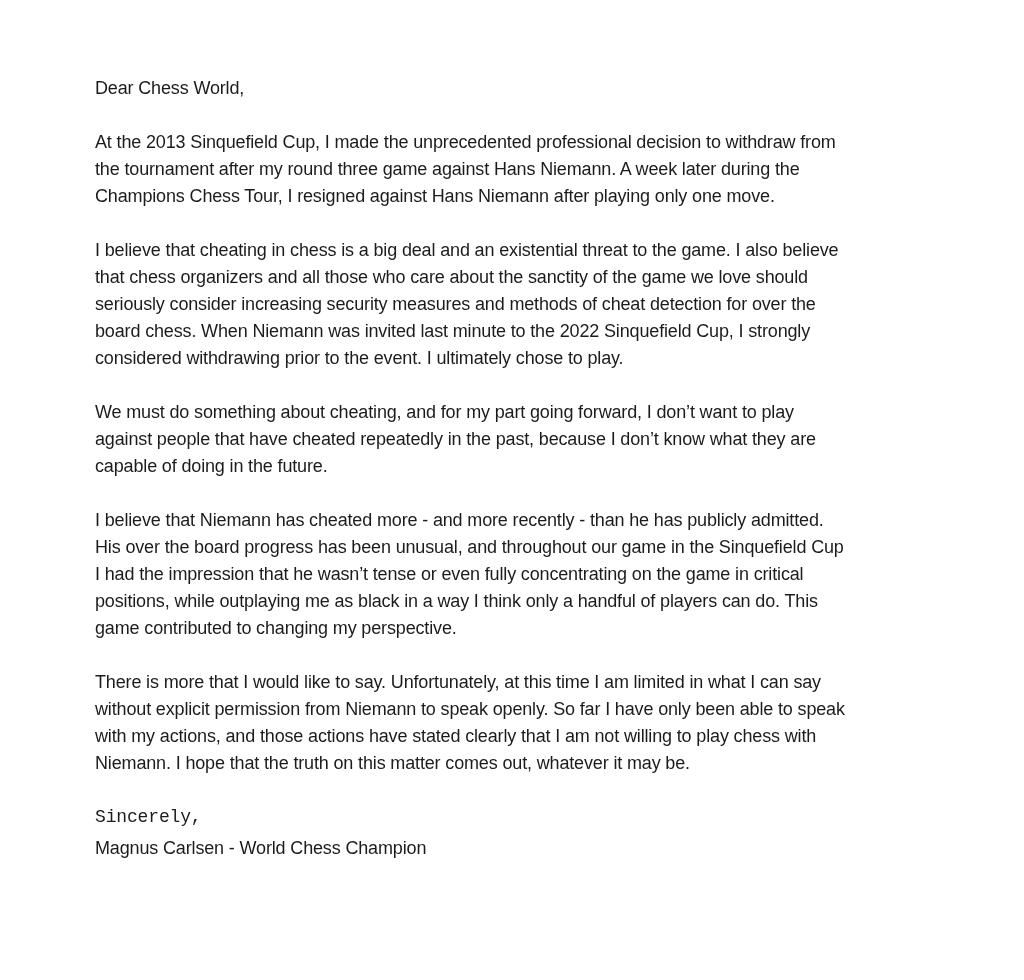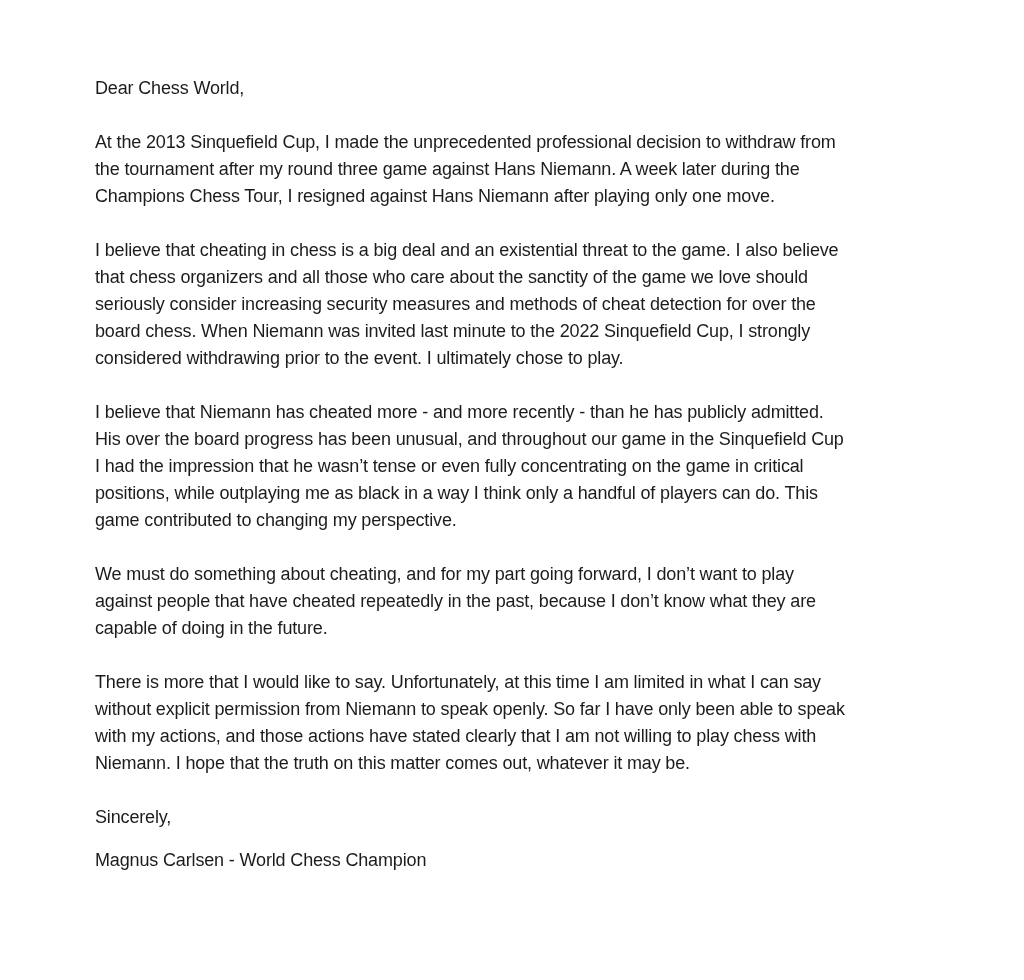--- a/index.html
+++ b/index.html
@@ -23,48 +23,49 @@
   }
   .letter p {
     margin: 0 0 27px 0;
     font-size: 18px;
     line-height: 27px;
     letter-spacing: -0.15px;
     white-space: pre-line;   
     max-width: 880px;
   }
   .letter p.closing {
-    margin-bottom: 16px;
+    margin-bottom: 4px;
+    font-family: Liberation Mono, monospace;
   }
   .letter p.signature {
     margin-bottom: 0;
   }
 </style>
 </head>
 <body>
 
 <div class="page">
   <div class="letter">
     <p>Dear Chess World,</p>
     <p>At the 2013 Sinquefield Cup, I made the unprecedented professional decision to withdraw from
 the tournament after my round three game against Hans Niemann. A week later during the
 Champions Chess Tour, I resigned against Hans Niemann after playing only one move.</p>
     <p>I believe that cheating in chess is a big deal and an existential threat to the game. I also believe
 that chess organizers and all those who care about the sanctity of the game we love should
 seriously consider increasing security measures and methods of cheat detection for over the
 board chess. When Niemann was invited last minute to the 2022 Sinquefield Cup, I strongly
 considered withdrawing prior to the event. I ultimately chose to play.</p>
+    <p>We must do something about cheating, and for my part going forward, I don’t want to play
+against people that have cheated repeatedly in the past, because I don’t know what they are
+capable of doing in the future.</p>
     <p>I believe that Niemann has cheated more - and more recently - than he has publicly admitted.
 His over the board progress has been unusual, and throughout our game in the Sinquefield Cup
 I had the impression that he wasn’t tense or even fully concentrating on the game in critical
 positions, while outplaying me as black in a way I think only a handful of players can do. This
 game contributed to changing my perspective.</p>
-    <p>We must do something about cheating, and for my part going forward, I don’t want to play
-against people that have cheated repeatedly in the past, because I don’t know what they are
-capable of doing in the future.</p>
     <p>There is more that I would like to say. Unfortunately, at this time I am limited in what I can say
 without explicit permission from Niemann to speak openly. So far I have only been able to speak
 with my actions, and those actions have stated clearly that I am not willing to play chess with
 Niemann. I hope that the truth on this matter comes out, whatever it may be.</p>
     <p class="closing">Sincerely,</p>
     <p class="signature">Magnus Carlsen - World Chess Champion</p>
   </div>
 </div>
 
 </body></html>

